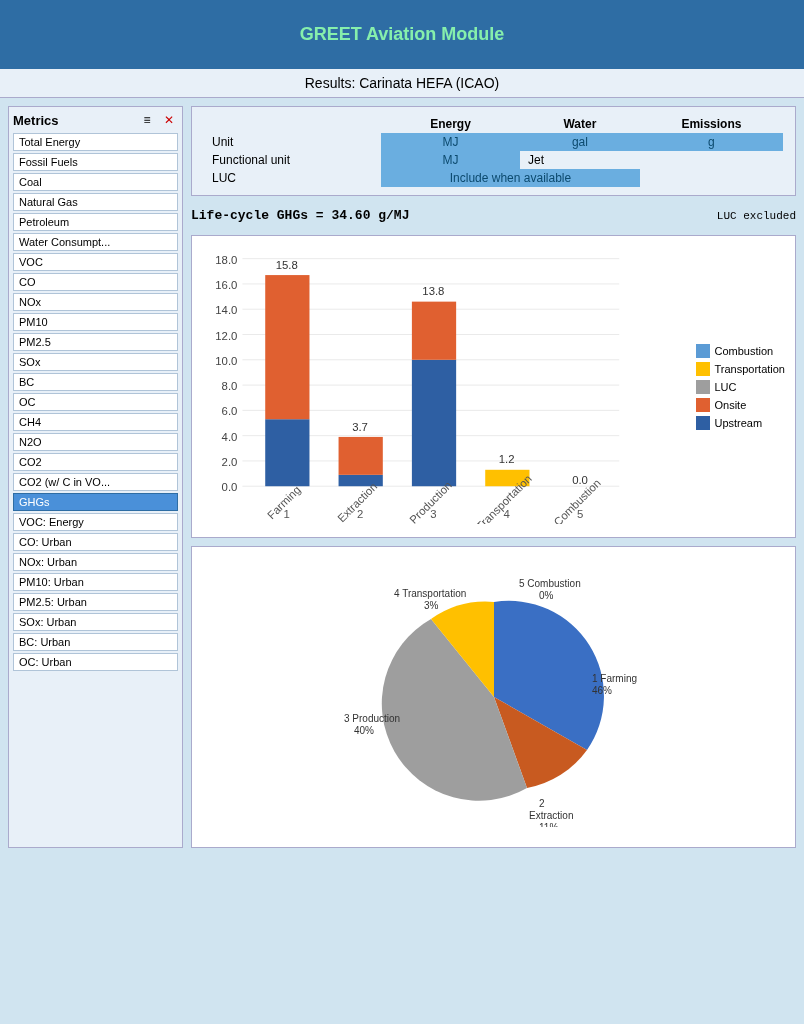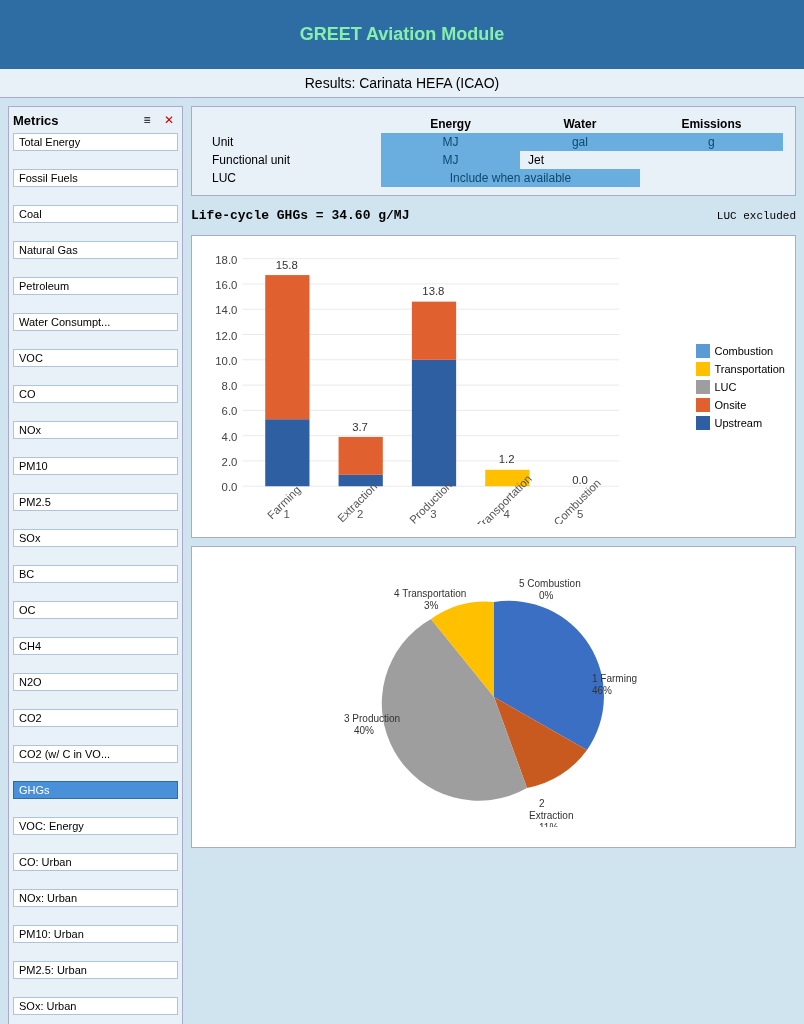--- a/index.html
+++ b/index.html
@@ -57,21 +57,21 @@
       display: flex;
       align-items: center;
       justify-content: center;
       cursor: pointer;
       font-size: 12px;
     }
     .metric-item {
       padding: 2px 5px;
       border: 1px solid #b0c4d8;
       background: white;
-      margin-bottom: 18px;
+      margin-bottom: 2px;
       cursor: pointer;
       font-size: 11px;
     }
     .metric-item.active {
       background: #4a90d9;
       color: white;
       border-color: #2e6da4;
     }
 
     

